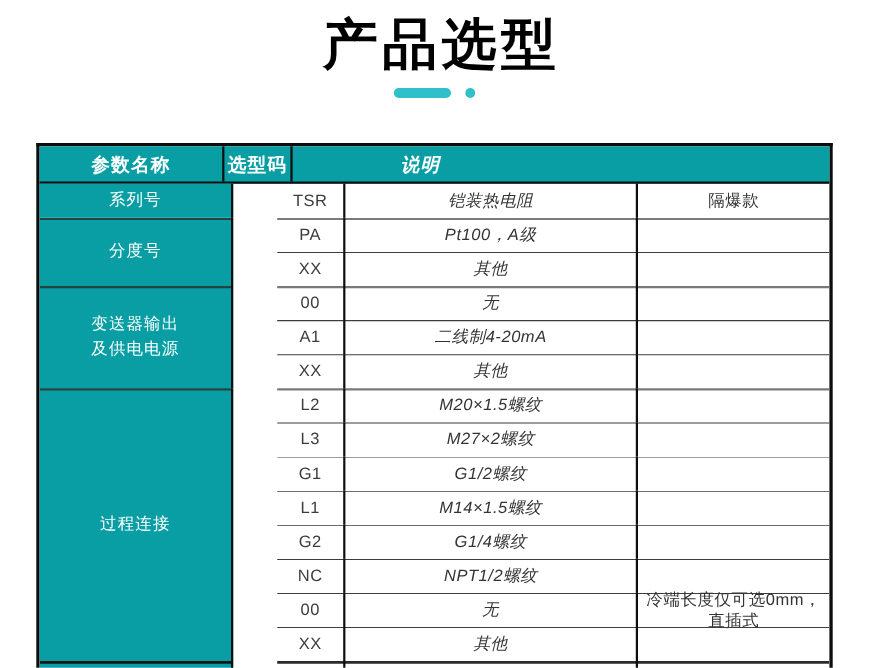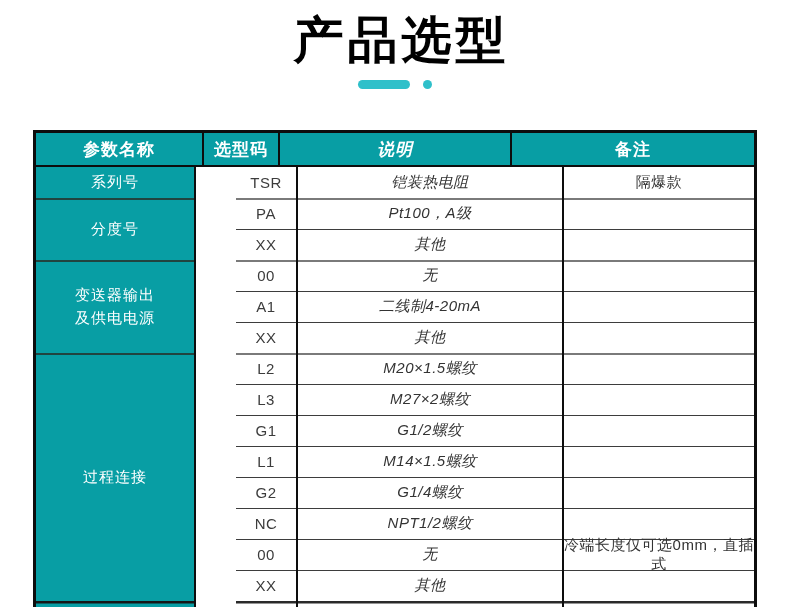--- a/index.html
+++ b/index.html
@@ -58,27 +58,27 @@
     font-size:17px;
     font-weight:bold;
     letter-spacing:1px;
   }
   .th{
     display:flex;align-items:center;justify-content:center;
     border-right:2px solid var(--border-dark);
   }
   .th:last-child{border-right:none;}
   .col-name{width:168px;}
-  .col-code{width:76px;}
+  .col-code{width:62px;}
   .col-desc{width:232px;font-style:italic;}
   .col-note{flex:1;}
   
   .group{display:flex;}
   .gname{
-    width:160px;
+    width:176px;
     background:var(--table-teal);
     color:#ffffff;
     font-size:15px;
     line-height:1.5;
     letter-spacing:1px;
     display:flex;align-items:center;justify-content:center;
     text-align:left;
     white-space:pre-line;
     border-right:2px solid var(--border-dark);
   }
@@ -109,21 +109,20 @@
 <div class="title-accent">
   <span class="dash"></span>
   <span class="dot"></span>
 </div>
 
 <div class="sel-table">
   <div class="thead">
     <div class="th col-name">参数名称</div>
     <div class="th col-code">选型码</div>
     <div class="th col-desc">说明</div>
-    <div class="th col-note">备注</div>
   </div>
   <div>
   <div class="group">
     <div class="gname">系列号</div>
     <div class="grows">
   <div class="grow">
     <div class="cell code">TSR</div>
     <div class="cell desc">铠装热电阻</div>
     <div class="cell note">隔爆款</div>
   </div>

